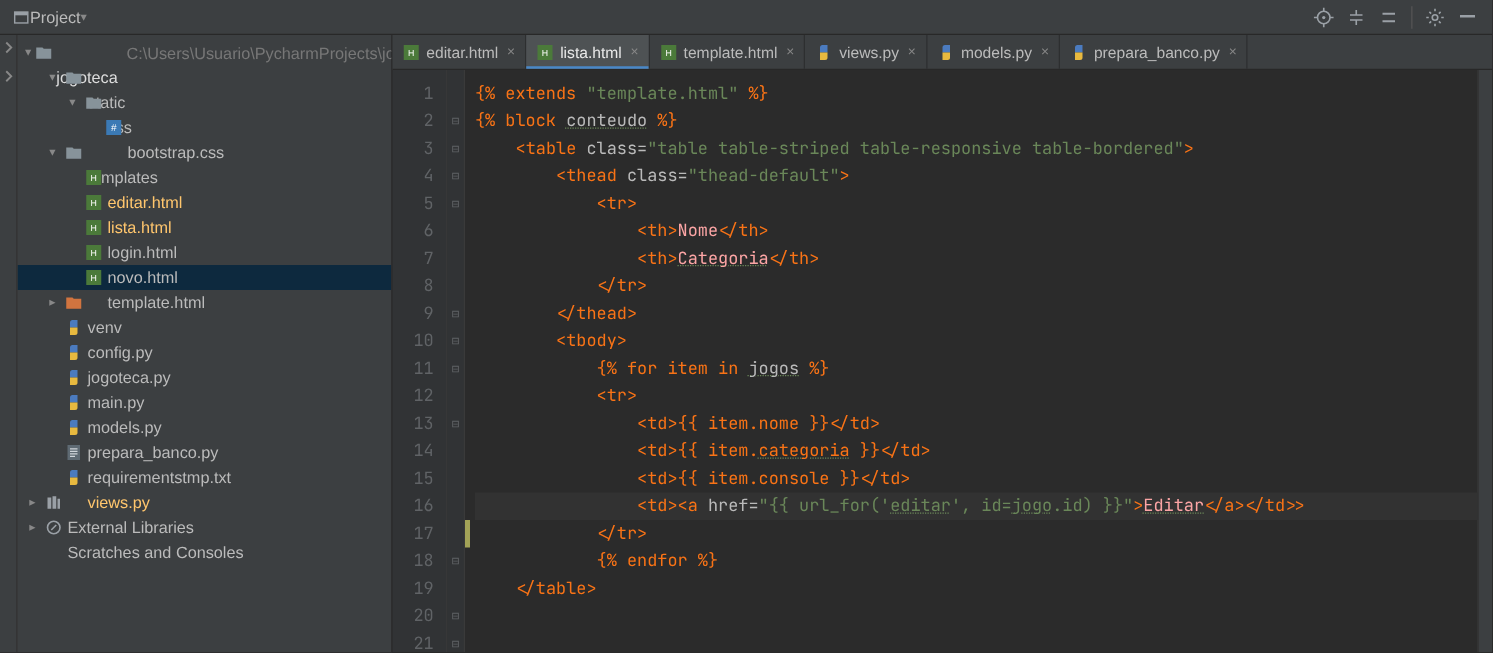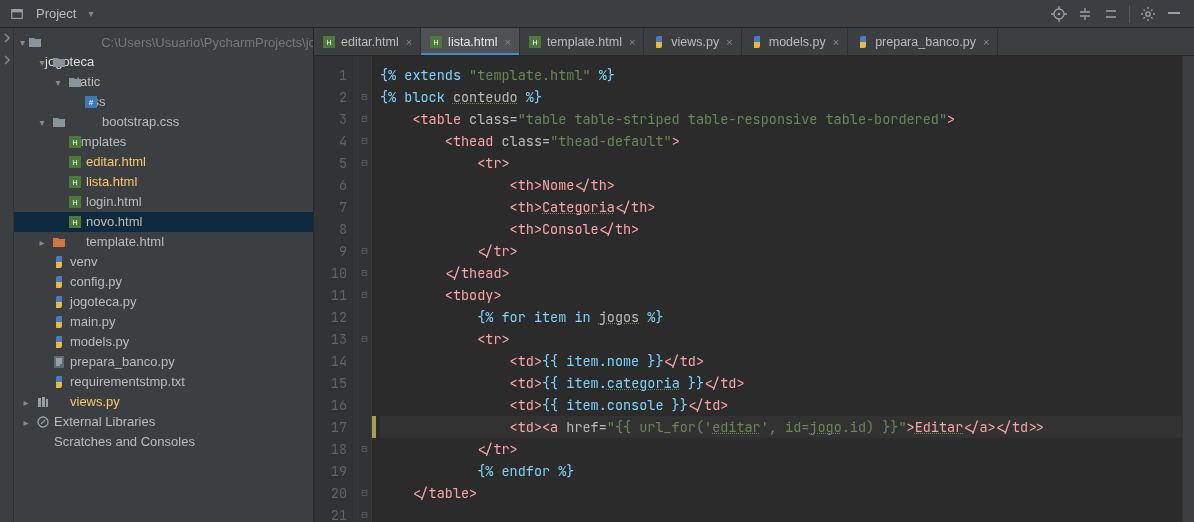--- a/index.html
+++ b/index.html
@@ -19,21 +19,21 @@
       background: #3c3f41;
       border-bottom: 1px solid #282828;
       display: flex;
       align-items: center;
       padding: 0 6px;
       gap: 6px;
     }
     .tool-tab {
       display: flex;
       align-items: center;
-      gap: 12px;
+      gap: 0;
       color: #bbb;
       padding: 2px 4px;
       cursor: pointer;
     }
     .tool-tab svg { width: 14px; height: 14px; }
     .tool-tab .arrow { font-size: 10px; color: #888; }
     .toolbar-spacer { flex: 1; }
     .toolbar-icons {
       display: flex;
       gap: 10px;
@@ -184,22 +184,22 @@
       background: #323232;
     }
     .caret-mark {
       position: absolute;
       width: 4px;
       height: 22px;
       background: #a3a357;
       left: 0;
     }
 
-    .c-jinja { color: #7dd3fc; }
-    .c-tag { color: #fca5a5; }
+    .c-jinja { color: #f97316; }
+    .c-tag { color: #f97316; }
     .c-attr { color: #bababa; }
     .c-str { color: #6a8759; }
     .c-text { color: #fca5a5; }
     .c-id { color: #bababa; text-align: right; }
     .c-underline { text-decoration: underline dotted #6a8759 1px; }
 
     .right-rail {
       width: 12px;
       background: #3c3f41;
       border-left: 1px solid #323232;
@@ -593,21 +593,20 @@
       </div>
       <div class="code">
         <div class="caret-mark" style="top:360px"></div>
 <div class="ln"><span class="c-jinja">{% extends </span><span class="c-str">"template.html"</span><span class="c-jinja"> %}</span></div>
 <div class="ln"><span class="c-jinja">{% block </span><span class="c-id c-underline">conteudo</span><span class="c-jinja"> %}</span></div>
 <div class="ln">    <span class="c-tag">&lt;table </span><span class="c-attr">class=</span><span class="c-str">"table table-striped table-responsive table-bordered"</span><span class="c-tag">&gt;</span></div>
 <div class="ln">        <span class="c-tag">&lt;thead </span><span class="c-attr">class=</span><span class="c-str">"thead-default"</span><span class="c-tag">&gt;</span></div>
 <div class="ln">            <span class="c-tag">&lt;tr&gt;</span></div>
 <div class="ln">                <span class="c-tag">&lt;th&gt;</span><span class="c-text">Nome</span><span class="c-tag">&lt;/th&gt;</span></div>
 <div class="ln">                <span class="c-tag">&lt;th&gt;</span><span class="c-text c-underline">Categoria</span><span class="c-tag">&lt;/th&gt;</span></div>
-<div class="ln">                <span class="c-tag">&lt;th&gt;</span><span class="c-text">Console</span><span class="c-tag">&lt;/th&gt;</span></div>
 <div class="ln">            <span class="c-tag">&lt;/tr&gt;</span></div>
 <div class="ln">        <span class="c-tag">&lt;/thead&gt;</span></div>
 <div class="ln">        <span class="c-tag">&lt;tbody&gt;</span></div>
 <div class="ln">            <span class="c-jinja">{% for item in </span><span class="c-id c-underline">jogos</span><span class="c-jinja"> %}</span></div>
 <div class="ln">            <span class="c-tag">&lt;tr&gt;</span></div>
 <div class="ln">                <span class="c-tag">&lt;td&gt;</span><span class="c-jinja">{{ item.nome }}</span><span class="c-tag">&lt;/td&gt;</span></div>
 <div class="ln">                <span class="c-tag">&lt;td&gt;</span><span class="c-jinja">{{ item.</span><span class="c-jinja c-underline">categoria</span><span class="c-jinja"> }}</span><span class="c-tag">&lt;/td&gt;</span></div>
 <div class="ln">                <span class="c-tag">&lt;td&gt;</span><span class="c-jinja">{{ item.console }}</span><span class="c-tag">&lt;/td&gt;</span></div>
 <div class="ln current">                <span class="c-tag">&lt;td&gt;&lt;a </span><span class="c-attr">href=</span><span class="c-str">"{{ url_for('</span><span class="c-str c-underline">editar</span><span class="c-str">', id=</span><span class="c-str c-underline">jogo</span><span class="c-str">.id) }}"</span><span class="c-tag">&gt;</span><span class="c-text c-underline">Editar</span><span class="c-tag">&lt;/a&gt;&lt;/td&gt;&gt;</span></div>
 <div class="ln">            <span class="c-tag">&lt;/tr&gt;</span></div>

